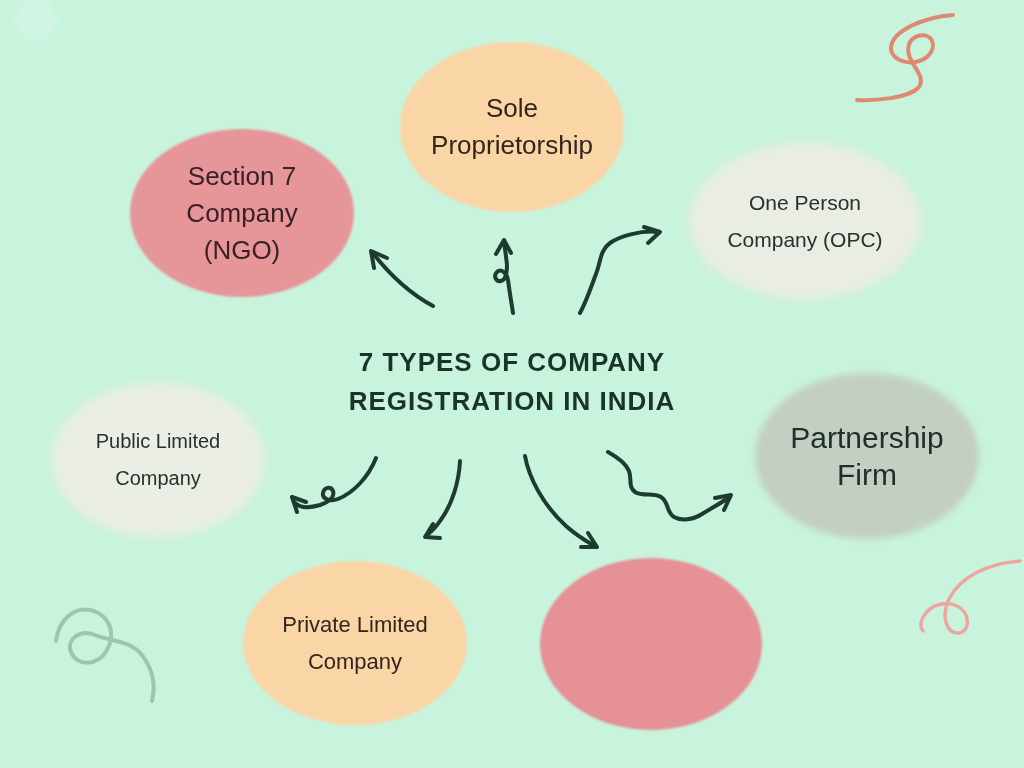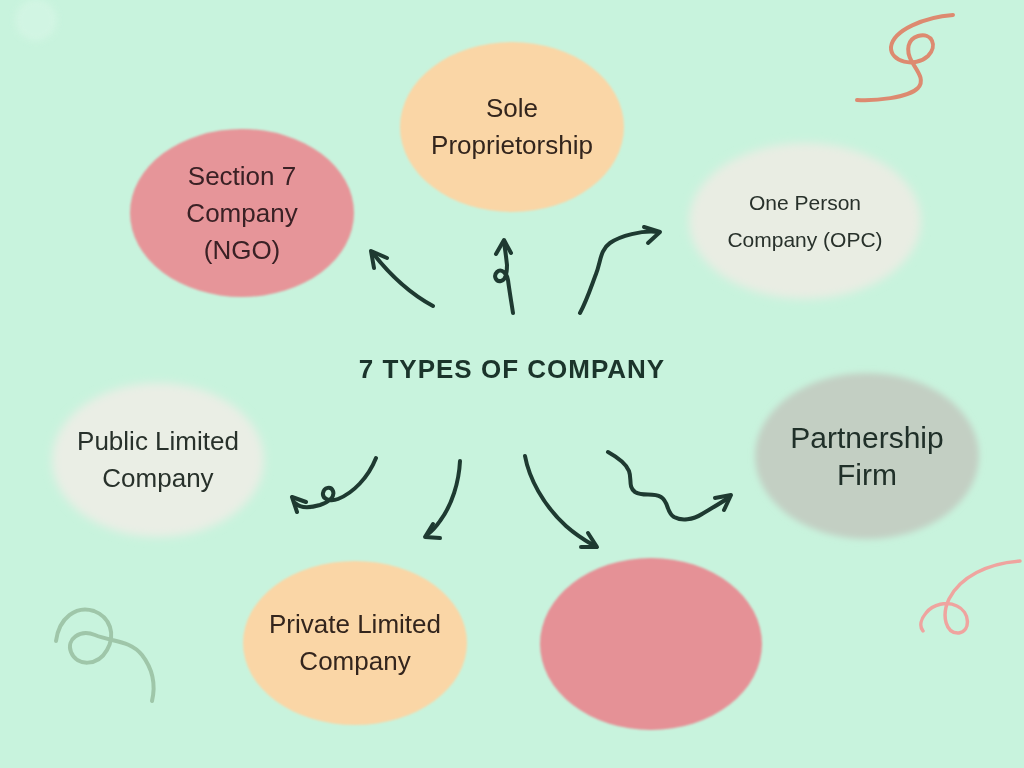--- a/index.html
+++ b/index.html
@@ -11,26 +11,26 @@
   #canvas{position:absolute;inset:0;width:1024px;height:556px;}
   svg{position:absolute;left:0;top:0;}
   .bubble-label{
     position:absolute;display:flex;align-items:center;justify-content:center;
     text-align:center;font-size:21px;line-height:37px;color:#2e2a25;
     pointer-events:none;white-space:pre-line;
   }
   .lbl-sole          {left:400px;top:42px; width:224px;height:170px;font-size:26px;}
   .lbl-section8      {left:130px;top:129px;width:224px;height:168px;font-size:26px;}
   .lbl-opc           {left:689px;top:143px;width:232px;height:156px;}
-  .lbl-public        {left:52px; top:383px;width:212px;height:154px;font-size:26px;}
+  .lbl-public        {left:52px; top:383px;width:212px;height:154px;font-size:20px;}
   .lbl-partnership   {left:755px;top:373px;width:224px;height:166px;font-size:30px;}
-  .lbl-private       {left:243px;top:561px;width:224px;height:164px;font-size:26px;}
+  .lbl-private       {left:243px;top:561px;width:224px;height:164px;font-size:22px;}
   .lbl-llp           {left:540px;top:558px;width:222px;height:172px;font-size:22px;line-height:33px;}
   .page-title{
-    position:absolute;left:0;top:350px;width:1024px;text-align:center;
+    position:absolute;left:0;top:343px;width:1024px;text-align:center;
     font-size:26px;font-weight:700;letter-spacing:1px;line-height:39px;
     color:#1b342b;
   }
 </style>
 </head>
 <body style="background: rgb(200, 243, 221);">
 
 <div id="canvas">
 
   <svg width="1024" height="768" viewBox="0 0 1024 768">
@@ -95,15 +95,16 @@
 Company (OPC)</div>
   <div class="bubble-label lbl-public" style="color: rgb(40, 49, 43);">Public Limited
 Company</div>
   <div class="bubble-label lbl-partnership" style="color: rgb(32, 48, 41);">Partnership
 Firm</div>
   <div class="bubble-label lbl-private" style="color: rgb(51, 37, 29);">Private Limited
 Company</div>
 
   <div class="page-title" style="color: rgb(27, 52, 43);">
     <div>7 TYPES OF COMPANY</div>
+    <div>REGISTRATION IN INDIA</div>
   </div>
 
 </div>
 
 </body></html>

